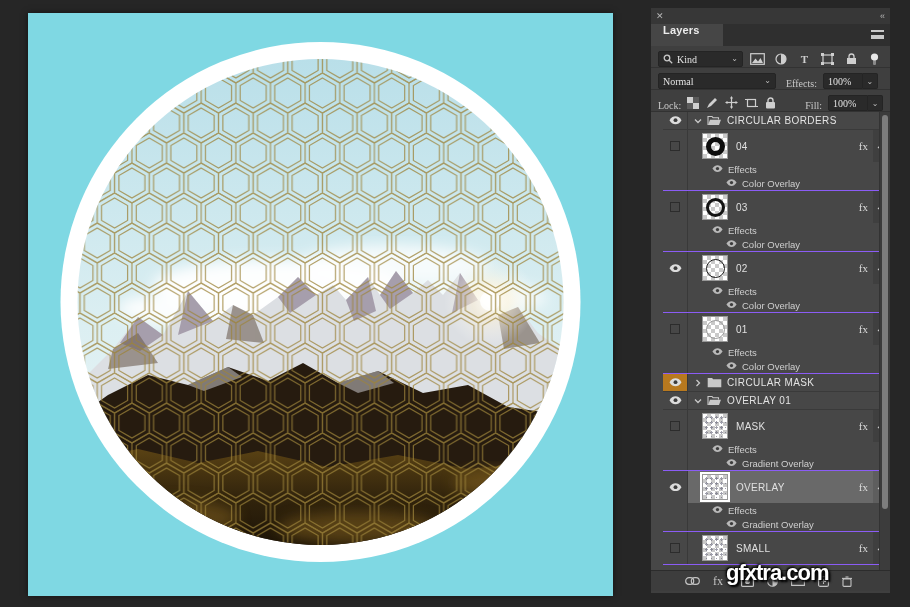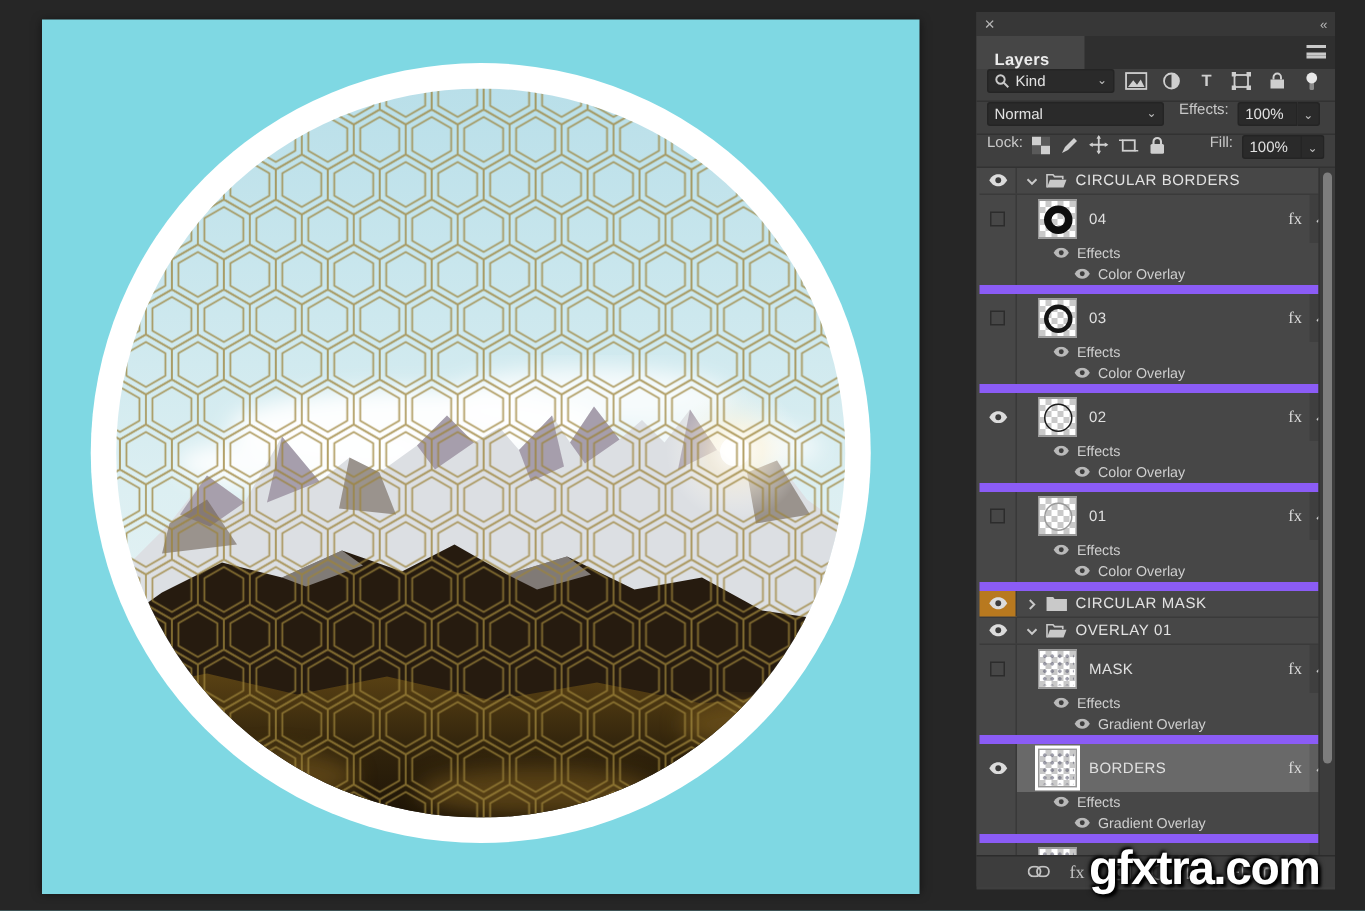--- a/index.html
+++ b/index.html
@@ -14,52 +14,52 @@
   
   .canvas{position:absolute;left:28px;top:13px;width:585px;height:583px;
     background:var(--cyan);box-shadow:0 0 6px rgba(0,0,0,.5);}
   .canvas svg{display:block;}
   
   .panel{position:absolute;left:651px;top:8px;width:239px;height:585px;
     background:var(--panel);font-size:10px;}
   .topstrip{height:16px;background:#373737;display:flex;align-items:center;
     justify-content:space-between;padding:0 5px;color:#b5b5b5;font-size:9px;}
   .tabbar{height:22px;background:#2f2f2f;display:flex;align-items:flex-end;position:relative;}
-  .tab{height:22px;min-width:72px;background:#464646;display:flex;align-items:flex-end;
+  .tab{height:22px;min-width:72px;background:#464646;display:flex;align-items:flex-start;
     padding:0 12px;font-size:11px;font-weight:bold;color:#ececec;letter-spacing:.2px;}
   .menu-icon{position:absolute;right:6px;top:6px;width:13px;height:9px;
     border-top:2px solid #c9c9c9;border-bottom:2px solid #c9c9c9;}
   .menu-icon::after{content:"";display:block;height:2px;background:#c9c9c9;margin-top:2.5px;}
-  .ctl-row{height:22px;display:flex;align-items:flex-start;padding:0 7px;
-    border-bottom:1px solid #323232;background:var(--panel);gap:6px;}
+  .ctl-row{height:22px;display:flex;align-items:flex-end;padding:0 7px;
+    border-bottom:1px solid #323232;background:var(--panel);gap:6px;font-family:Liberation Serif, serif;}
   .field{background:var(--field);border:1px solid #242424;border-radius:2px;height:16px;
     display:flex;align-items:center;padding:0 4px;gap:4px;color:#e2e2e2;}
   .field .dd{margin-left:auto;color:#bdbdbd;font-size:8px;line-height:6px;}
   .kind-field{width:88px;}
   .mode-field{width:118px;}
   .val-wrap{display:flex;align-items:center;}
   .val-field{width:40px;justify-content:flex-start;border-radius:2px 0 0 2px;}
   .val-btn{width:15px;height:16px;background:var(--field);border:1px solid #242424;border-left:none;
     border-radius:0 2px 2px 0;display:flex;align-items:center;justify-content:center;
     color:#bdbdbd;font-size:8px;}
   .ficon{width:18px;height:16px;display:flex;align-items:center;justify-content:center;color:#cfcfcf;}
   .lockicons{display:flex;gap:7px;align-items:center;margin-right:2px;}
   .lbl{color:#c9c9c9;}
   .tglyph{font-weight:bold;font-size:11px;color:#cfcfcf;}
   
   .list{position:relative;height:458px;background:var(--row);overflow:hidden;}
-  .rows{position:absolute;left:2px;top:0;right:0;}
+  .rows{position:absolute;left:12px;top:0;right:0;}
   .lrow{display:flex;align-items:stretch;border-bottom:1px solid #3a3a3a;background:var(--row);}
   .eyecol{width:25px;flex:0 0 25px;border-right:1px solid #393939;display:flex;
     align-items:center;justify-content:center;}
   .eyecol.orange{background:var(--label-orange);}
   .hidden-box{width:10px;height:10px;border:1px solid rgba(0,0,0,.38);}
   .gcontent{display:flex;align-items:center;gap:5px;padding-left:6px;height:17px;flex:1;}
   .gname{font-size:10px;color:#e3e3e3;letter-spacing:.4px;}
-  .block{display:flex;border-bottom:6px solid #8b5cf6;}
+  .block{display:flex;border-bottom:1px solid #8b5cf6;}
   .bcol{width:25px;flex:0 0 25px;border-right:1px solid #393939;display:flex;
     flex-direction:column;align-items:center;}
   .bcol .eslot{height:32px;display:flex;align-items:center;justify-content:center;width:100%;}
   .bcontent{flex:1;display:flex;flex-direction:column;min-width:0;}
   .layer-main{height:32px;display:flex;align-items:center;gap:8px;padding-left:14px;position:relative;}
   .layer-main.sel{background:var(--row-sel);}
   .thumb{width:26px;height:26px;position:relative;flex:0 0 26px;
     background:conic-gradient(#c9c9c9 0 25%,#ffffff 0 50%,#c9c9c9 0 75%,#ffffff 0) 0 0/8px 8px #fff;
     border:1px solid #989898;display:flex;align-items:center;justify-content:center;}
   .thumb.sel{outline:2px solid #fff;outline-offset:0;}
@@ -78,21 +78,21 @@
   .subrow.effects{padding-left:24px;}
   .subrow.fxitem{padding-left:38px;}
   .scrollbar{position:absolute;right:0;top:0;bottom:0;width:11px;background:#3c3c3c;
     border-left:1px solid #333;}
   .scrollthumb{position:absolute;left:2px;right:2px;top:3px;height:86%;background:#7d7d7d;border-radius:4px;}
   
   .bottombar{height:21px;background:#3d3d3d;border-top:1px solid #2c2c2c;display:flex;
     align-items:center;justify-content:flex-end;gap:13px;padding-right:38px;}
   .bicon{display:flex;align-items:center;justify-content:center;color:#c3c3c3;}
   
-  .watermark{position:absolute;left:726px;top:560px;font-size:32px;font-weight:bold;color:#ffffff;
+  .watermark{position:absolute;left:726px;top:560px;font-size:22px;font-weight:bold;color:#ffffff;
     letter-spacing:-1px;text-shadow:2px 2px 2px #000,-1px -1px 2px #000,0 0 4px #000;z-index:50;}
   .glyph{display:inline-block;}
 </style>
 </head>
 <body>
 
 <div class="canvas">
   <svg width="585" height="583" viewBox="0 0 585 583">
     <defs>
       <clipPath id="circ">
@@ -549,21 +549,21 @@
                 <path d="M.5 4.5C2.5 1.2 4.6.2 7 .2s4.5 1 6.5 4.3C11.5 7.8 9.4 8.8 7 8.8S2.5 7.8.5 4.5Z" fill="#dcdcdc"></path>
                 <circle cx="7" cy="4.5" r="2.1" fill="#3c3c3c"></circle>
               </svg>
             </span>
           </span>
           <span class="bcontent">
             <div class="layer-main sel">
               <span class="thumb sel">
                 <span class="dots"></span>
               </span>
-              <span class="lname">BORDERS</span>
+              <span class="lname">OVERLAY</span>
               <span class="fxwrap">
                 <span class="fxbadge">fx</span>
                 <span class="fxcaret">
                   <svg width="9" height="6" viewBox="0 0 9 6">
                     <path d="M1 5 4.5 1.5 8 5" stroke="#c9c9c9" fill="none" stroke-width="1.2"></path>
                   </svg>
                 </span>
               </span>
             </div>
             <div class="subrow effects">

